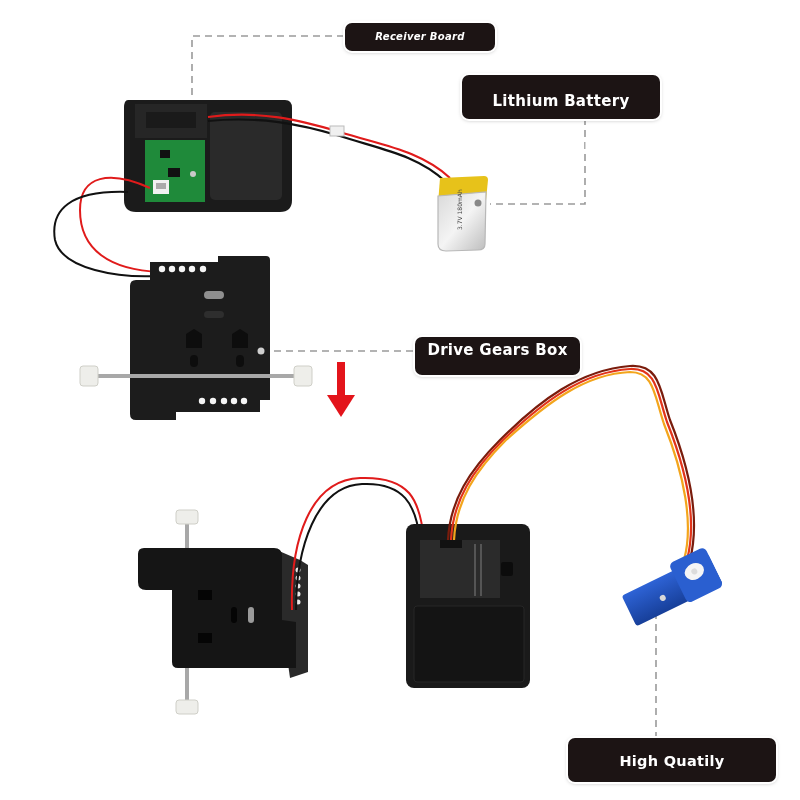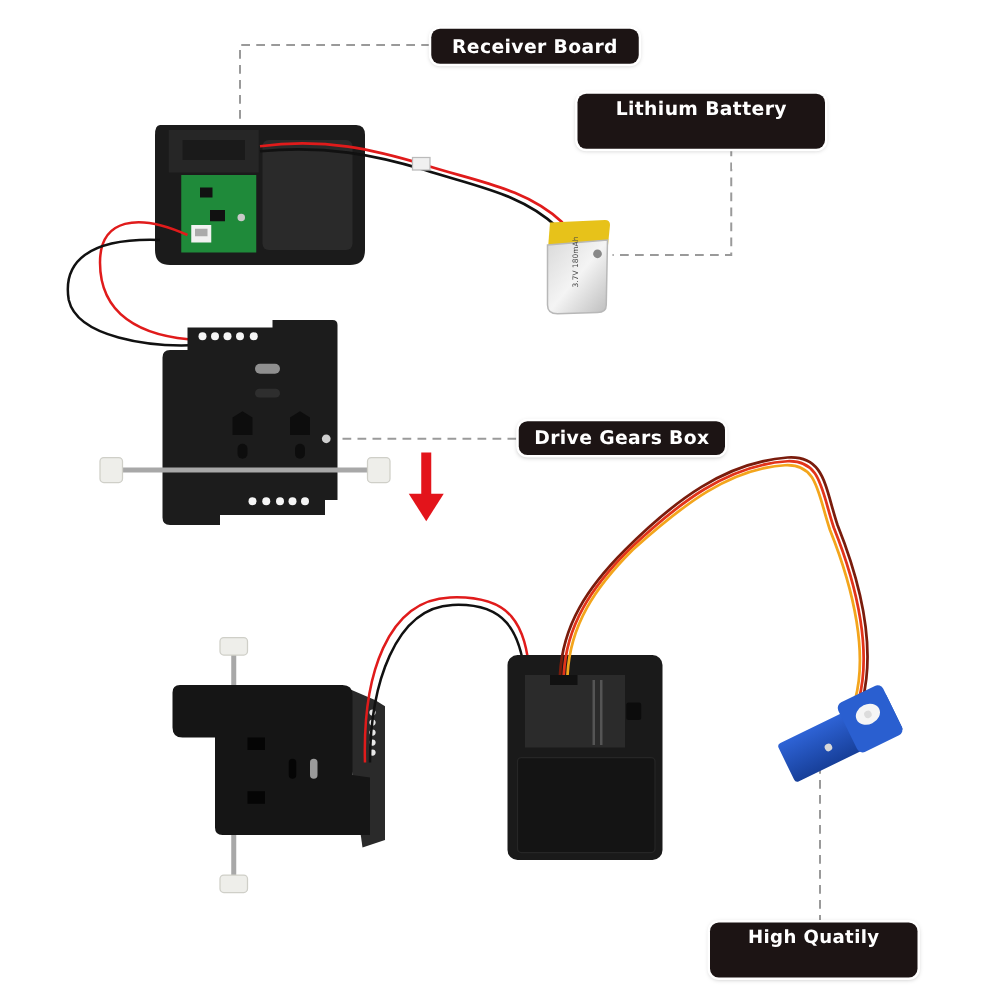--- a/index.html
+++ b/index.html
@@ -5,26 +5,26 @@
   html, body { margin:0; padding:0; background:#ffffff; }
   body { width:800px; height:800px; position:relative; overflow:hidden; font-family:"DejaVu Sans", sans-serif; }
   #stage { position:absolute; left:0; top:0; width:800px; height:800px; }
   .label {
     position:absolute; background:#1c1414; color:#ffffff; border-radius:7px;
     font-family:"DejaVu Sans", sans-serif; font-weight:bold; text-align:center;
     box-shadow:0 0 0 2px #ffffff, 0 1px 4px rgba(0,0,0,0.35);
     letter-spacing:0.3px;
   }
   .label .l1, .label .l2 { display:block; white-space:nowrap; }
-  #lbl-receiver { left:345px; top:23px; width:166px; height:28px; line-height:28px; font-size:15px; }
-  #lbl-battery { left:462px; top:75px; width:198px; height:44px; font-size:15px; padding-top:2px; box-sizing:border-box; }
+  #lbl-receiver { left:345px; top:23px; width:150px; height:28px; line-height:28px; font-size:10px;font-style:italic; }
+  #lbl-battery { left:462px; top:75px; width:198px; height:44px; font-size:15px; padding-top:16px; box-sizing:border-box; }
   #lbl-battery .l1 { line-height:21px; }
   #lbl-battery .l2 { line-height:18px; font-size:12.5px;margin-top:24px; }
-  #lbl-gears { left:415px; top:337px; width:165px; height:27px; line-height:27px; font-size:15px; }
-  #lbl-servo { left:568px; top:738px; width:166px; height:44px; font-size:14.5px; padding-top:3px; box-sizing:border-box; }
+  #lbl-gears { left:415px; top:337px; width:165px; height:38px; line-height:27px; font-size:15px; }
+  #lbl-servo { left:568px; top:738px; width:208px; height:44px; font-size:14.5px; padding-top:14px; box-sizing:border-box; }
   #lbl-servo .l1, #lbl-servo .l2 { line-height:19px; }
 </style>
 </head>
 <body>
 
 <svg id="stage" viewBox="0 0 800 800" xmlns="http://www.w3.org/2000/svg">
   <defs>
     <linearGradient id="batGrad" x1="0" y1="0" x2="1" y2="1">
       <stop offset="0" stop-color="#d9d9d9"></stop>
       <stop offset="0.5" stop-color="#f4f4f4"></stop>

